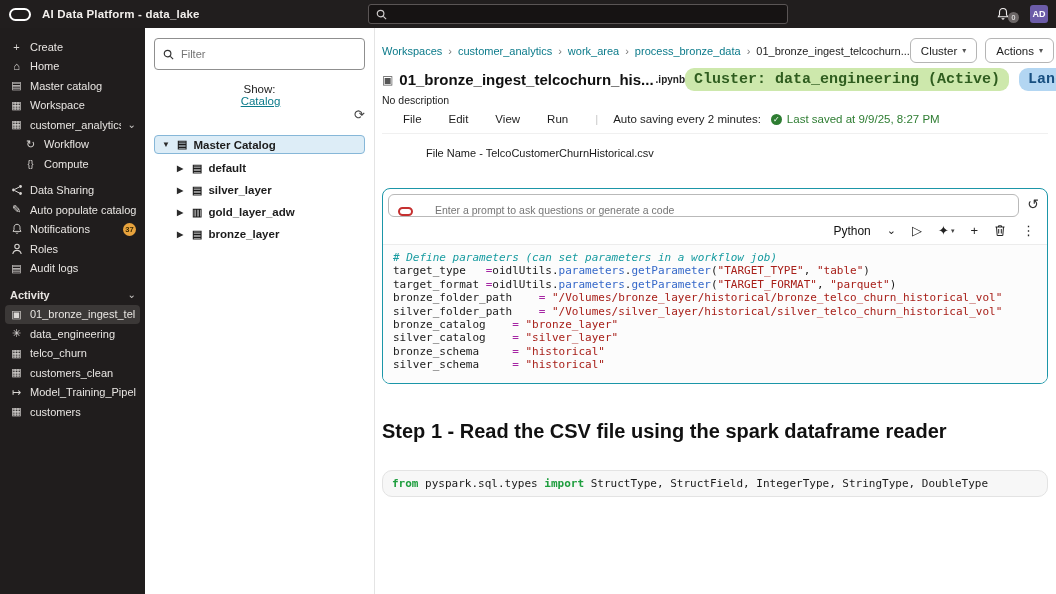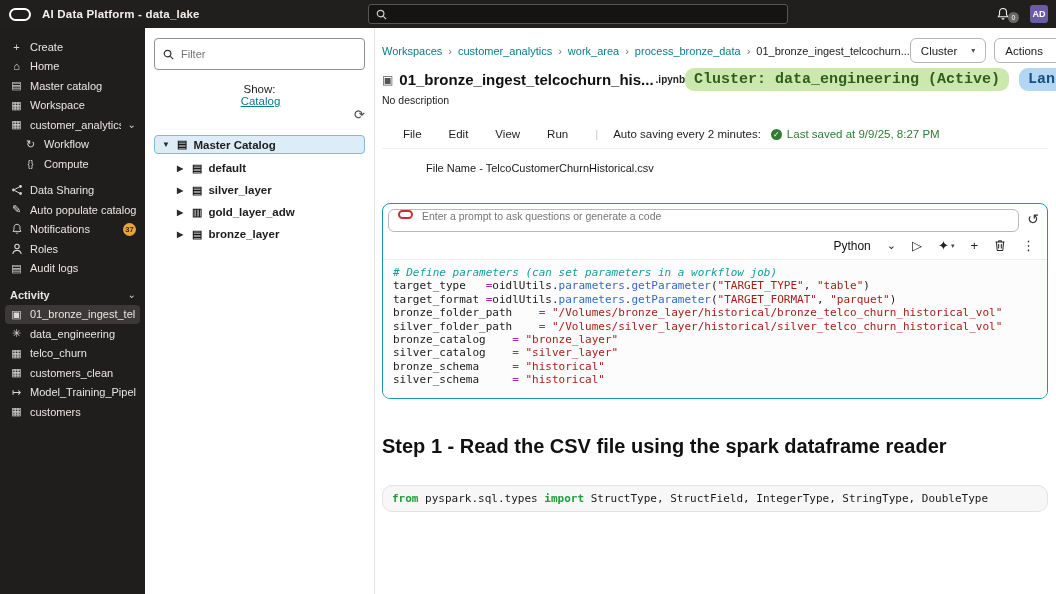--- a/index.html
+++ b/index.html
@@ -50,47 +50,47 @@
   .ticn { font-size:11px; }
 
   
   .main { flex:1; background:#fff; padding:0 8px 0 7px; overflow:hidden; }
   .bc-row { display:flex; align-items:center; margin-top:9px; height:27px; }
   .bc { font-size:11px; color:#0b7a8a; cursor:pointer; white-space:nowrap; }
   .bc.current { color:#1c1c1c; }
   .bc-sep { color:#777; margin:0 6px; font-size:11px; }
   .bc-actions { margin-left:auto; display:flex; gap:8px; align-items:center; }
   .btn-outline { border:1px solid #b5b5b5; border-radius:6px; background:#fff; height:25px; padding:0 10px;
-    font-size:11.5px; display:flex; align-items:center; gap:14px; color:#222; cursor:pointer; }
+    font-size:11.5px; display:flex; align-items:center; gap:5px; color:#222; cursor:pointer; }
   .caret { font-size:8px; color:#555; }
 
   .title-row { display:flex; align-items:center; margin-top:4px; }
   .nb-icon { font-size:12px; color:#555; margin-right:6px; }
   .nb-title { font-size:15px; font-weight:700; color:#111; }
   .nb-ext { font-size:10px; font-weight:700; color:#222; margin-left:2px; }
   .badges { margin-left:auto; display:flex; gap:10px; }
   .pill { font-size:15px; font-weight:700; padding:3px 9px; border-radius:9px; white-space:nowrap;font-family:Liberation Mono, monospace; }
   .pill.green { background:#cde8ac; color:#2f5d1f; }
   .pill.blue  { background:#b3d6f2; color:#174f80; }
   .desc { font-size:10.5px; color:#222; margin-top:3px; }
 
-  .menu-row { display:flex; align-items:center; margin-top:22px; font-size:11.5px; color:#1d1d1d;padding-left:21px; }
+  .menu-row { display:flex; align-items:center; margin-top:7px; font-size:11.5px; color:#1d1d1d;padding-left:21px; }
   .menu-item { margin-right:27px; cursor:pointer; }
   .menu-div { color:#c9c9c9; margin-right:15px; }
   .saved { display:flex; align-items:center; color:#2e7d32; margin-left:10px; gap:5px; }
   .check-circle { width:11px; height:11px; background:#2e7d32; border-radius:50%; color:#fff; font-size:8px;
     display:flex; align-items:center; justify-content:center; }
   .menu-sep { border-bottom:1px solid #f0f0f0; margin-top:8px; }
 
   .md-h1 { font-size:23px; font-weight:600; color:#111; margin-top:34px; width:645px; line-height:1.36; }
   .md-sub { font-size:11px; color:#1a1a1a; margin-top:13px;margin-left:44px; }
 
   .cell { margin-top:29px; border:1.5px solid #1b96a8; border-radius:8px; }
   .cell-top { display:flex; align-items:flex-start; padding:5px 5px 0 5px; gap:5px; }
-  .prompt { flex:1; display:flex; align-items:flex-start; border:1px solid #b9b9b9; border-radius:6px; height:23px; padding:0 9px; }
+  .prompt { flex:1; display:flex; align-items:flex-end; border:1px solid #b9b9b9; border-radius:6px; height:23px; padding:0 9px;gap:13px; }
   .prompt-logo { width:15px; height:9px; border:2px solid #c53030; border-radius:5px; flex-shrink:0; }
   .prompt input { flex:1; border:none; outline:none; font-size:10.5px; color:#444; margin-left:9px; }
   .hist { font-size:14px; color:#333; width:18px; text-align:center; cursor:pointer; line-height:20px; }
   .cell-toolbar { display:flex; align-items:center; justify-content:flex-end; height:28px; padding:0 12px;
     border-bottom:1px solid #ececec; gap:16px; }
   .lang { font-size:12px; color:#111; cursor:pointer; }
   .tb-icn { font-size:13px; color:#222; cursor:pointer; display:flex; align-items:center; }
   .mini-caret { font-size:7px; color:#444; margin-left:2px; }
   .code-area { background:#fcfcfc; padding:6px 10px 11px; border-radius:0 0 7px 7px;
     font-family:"DejaVu Sans Mono", monospace; font-size:11px; line-height:13.4px; white-space:pre; }

